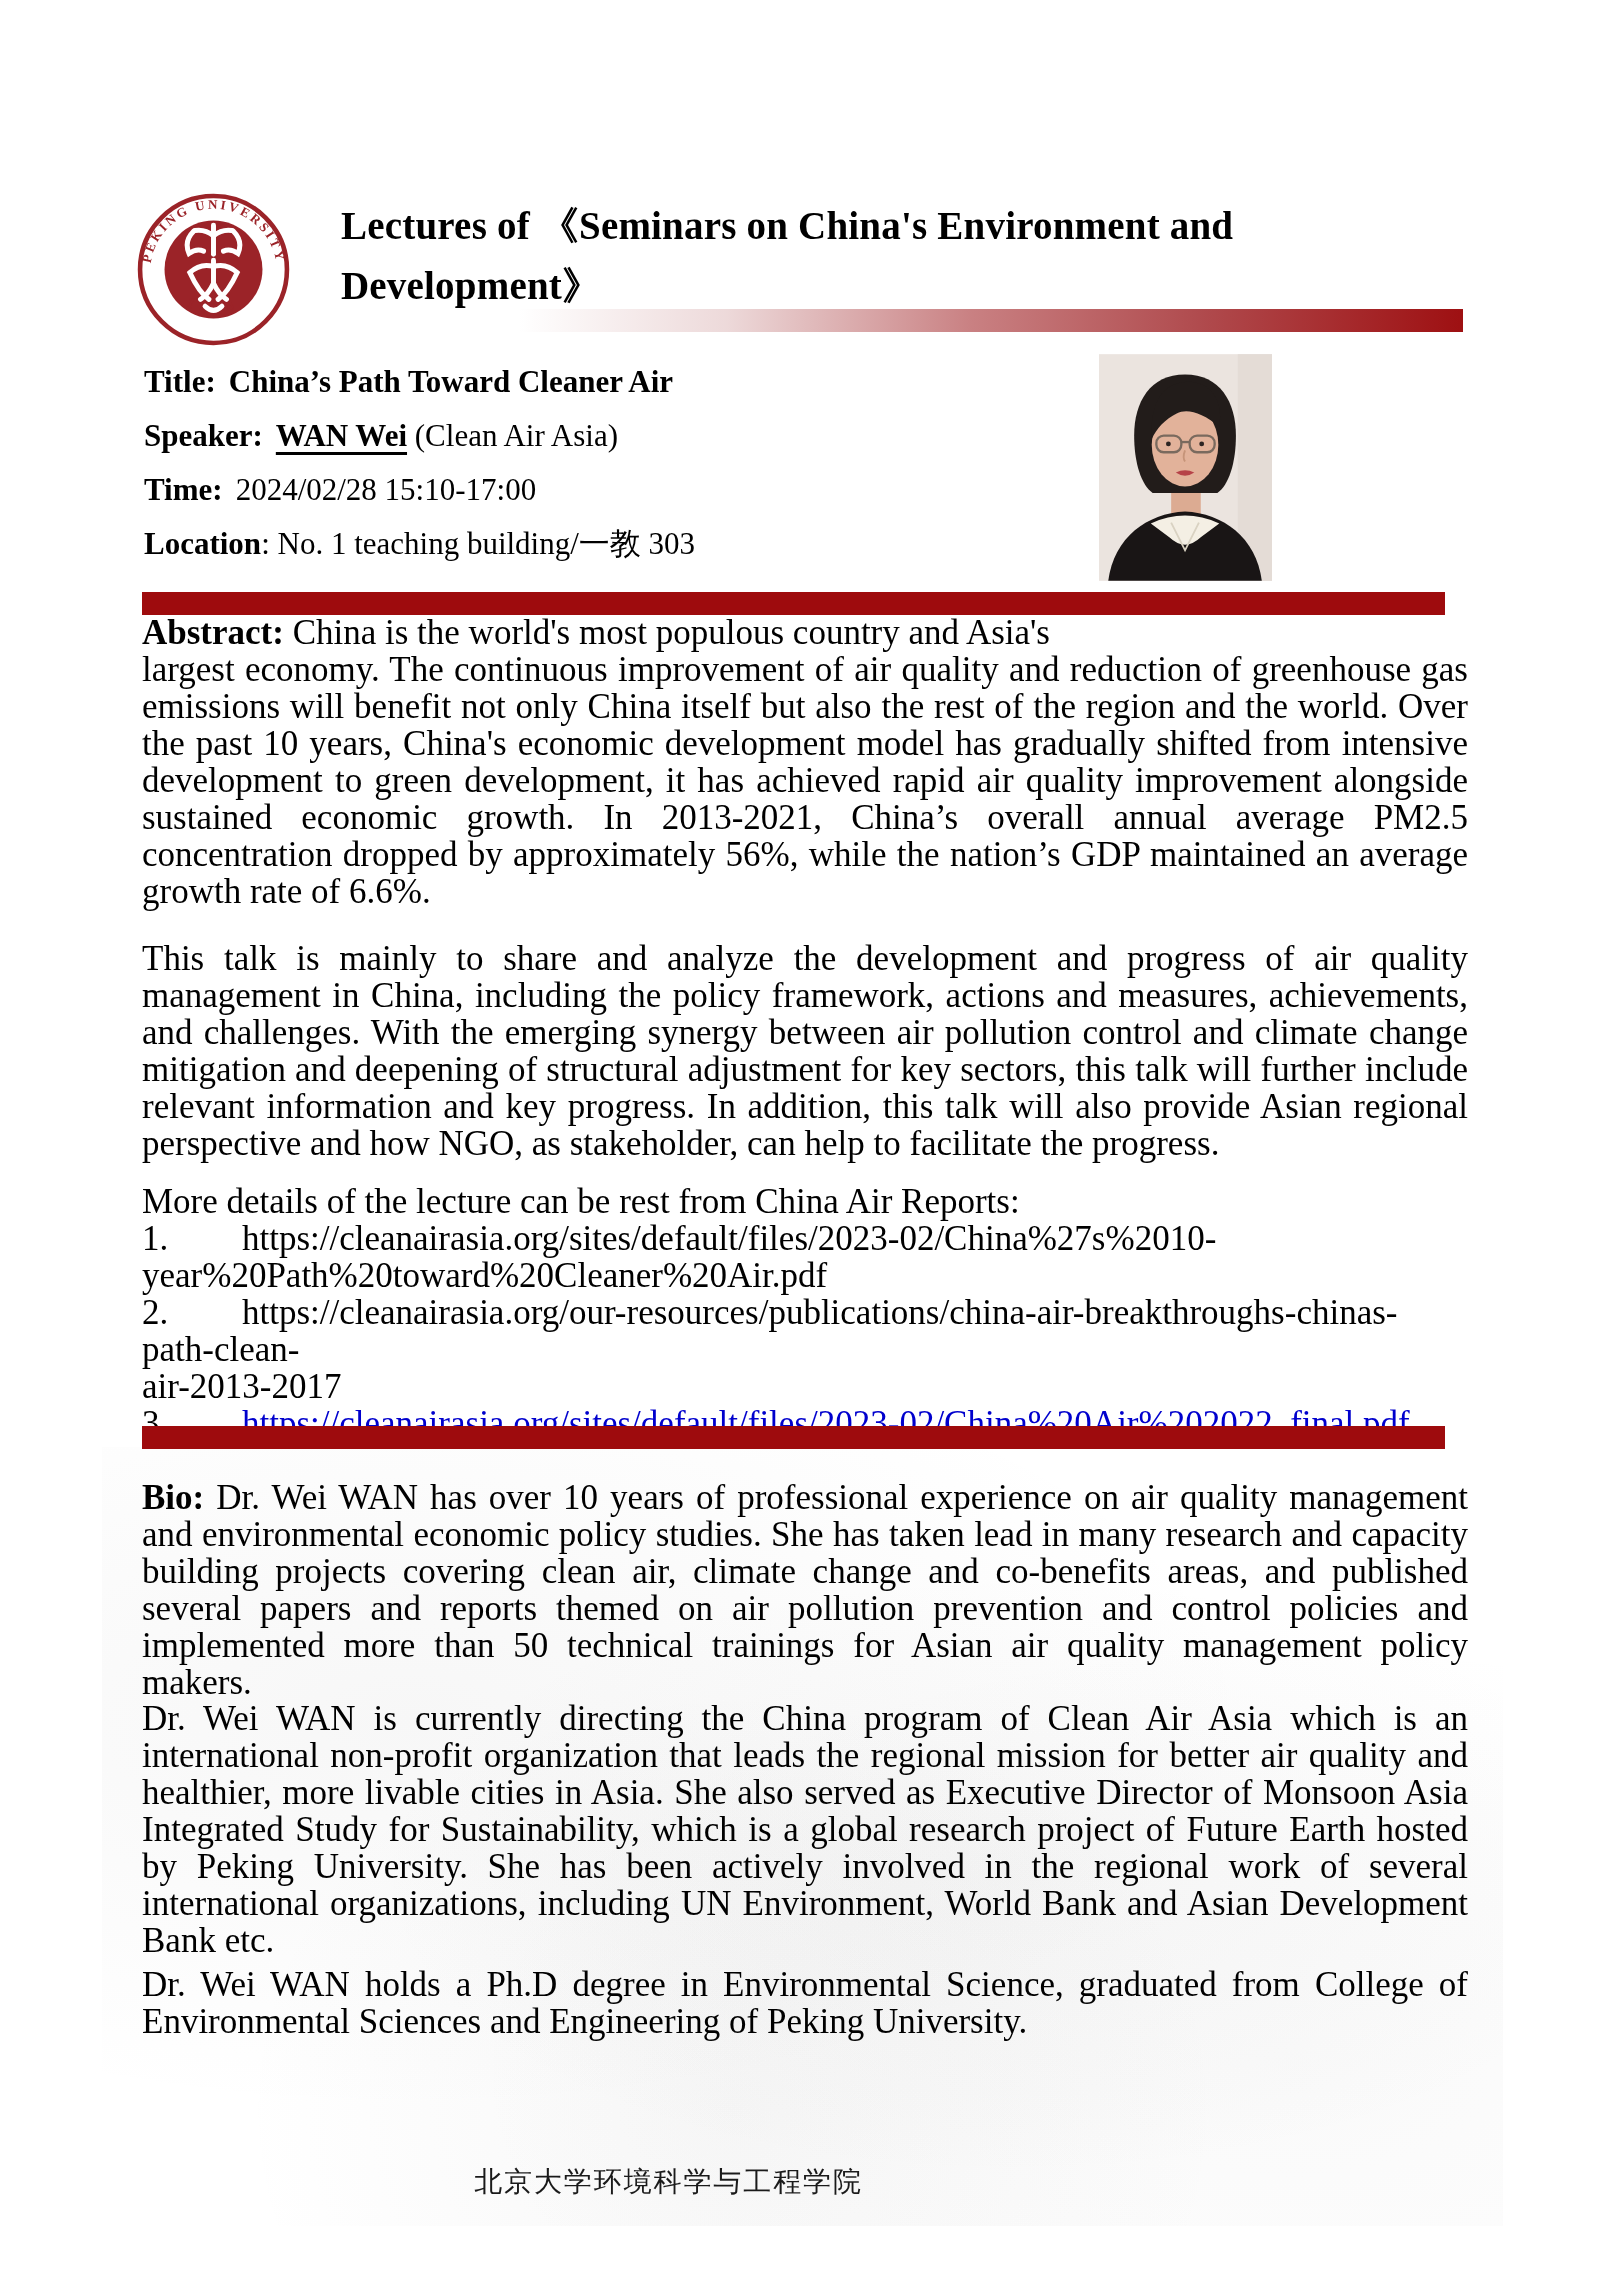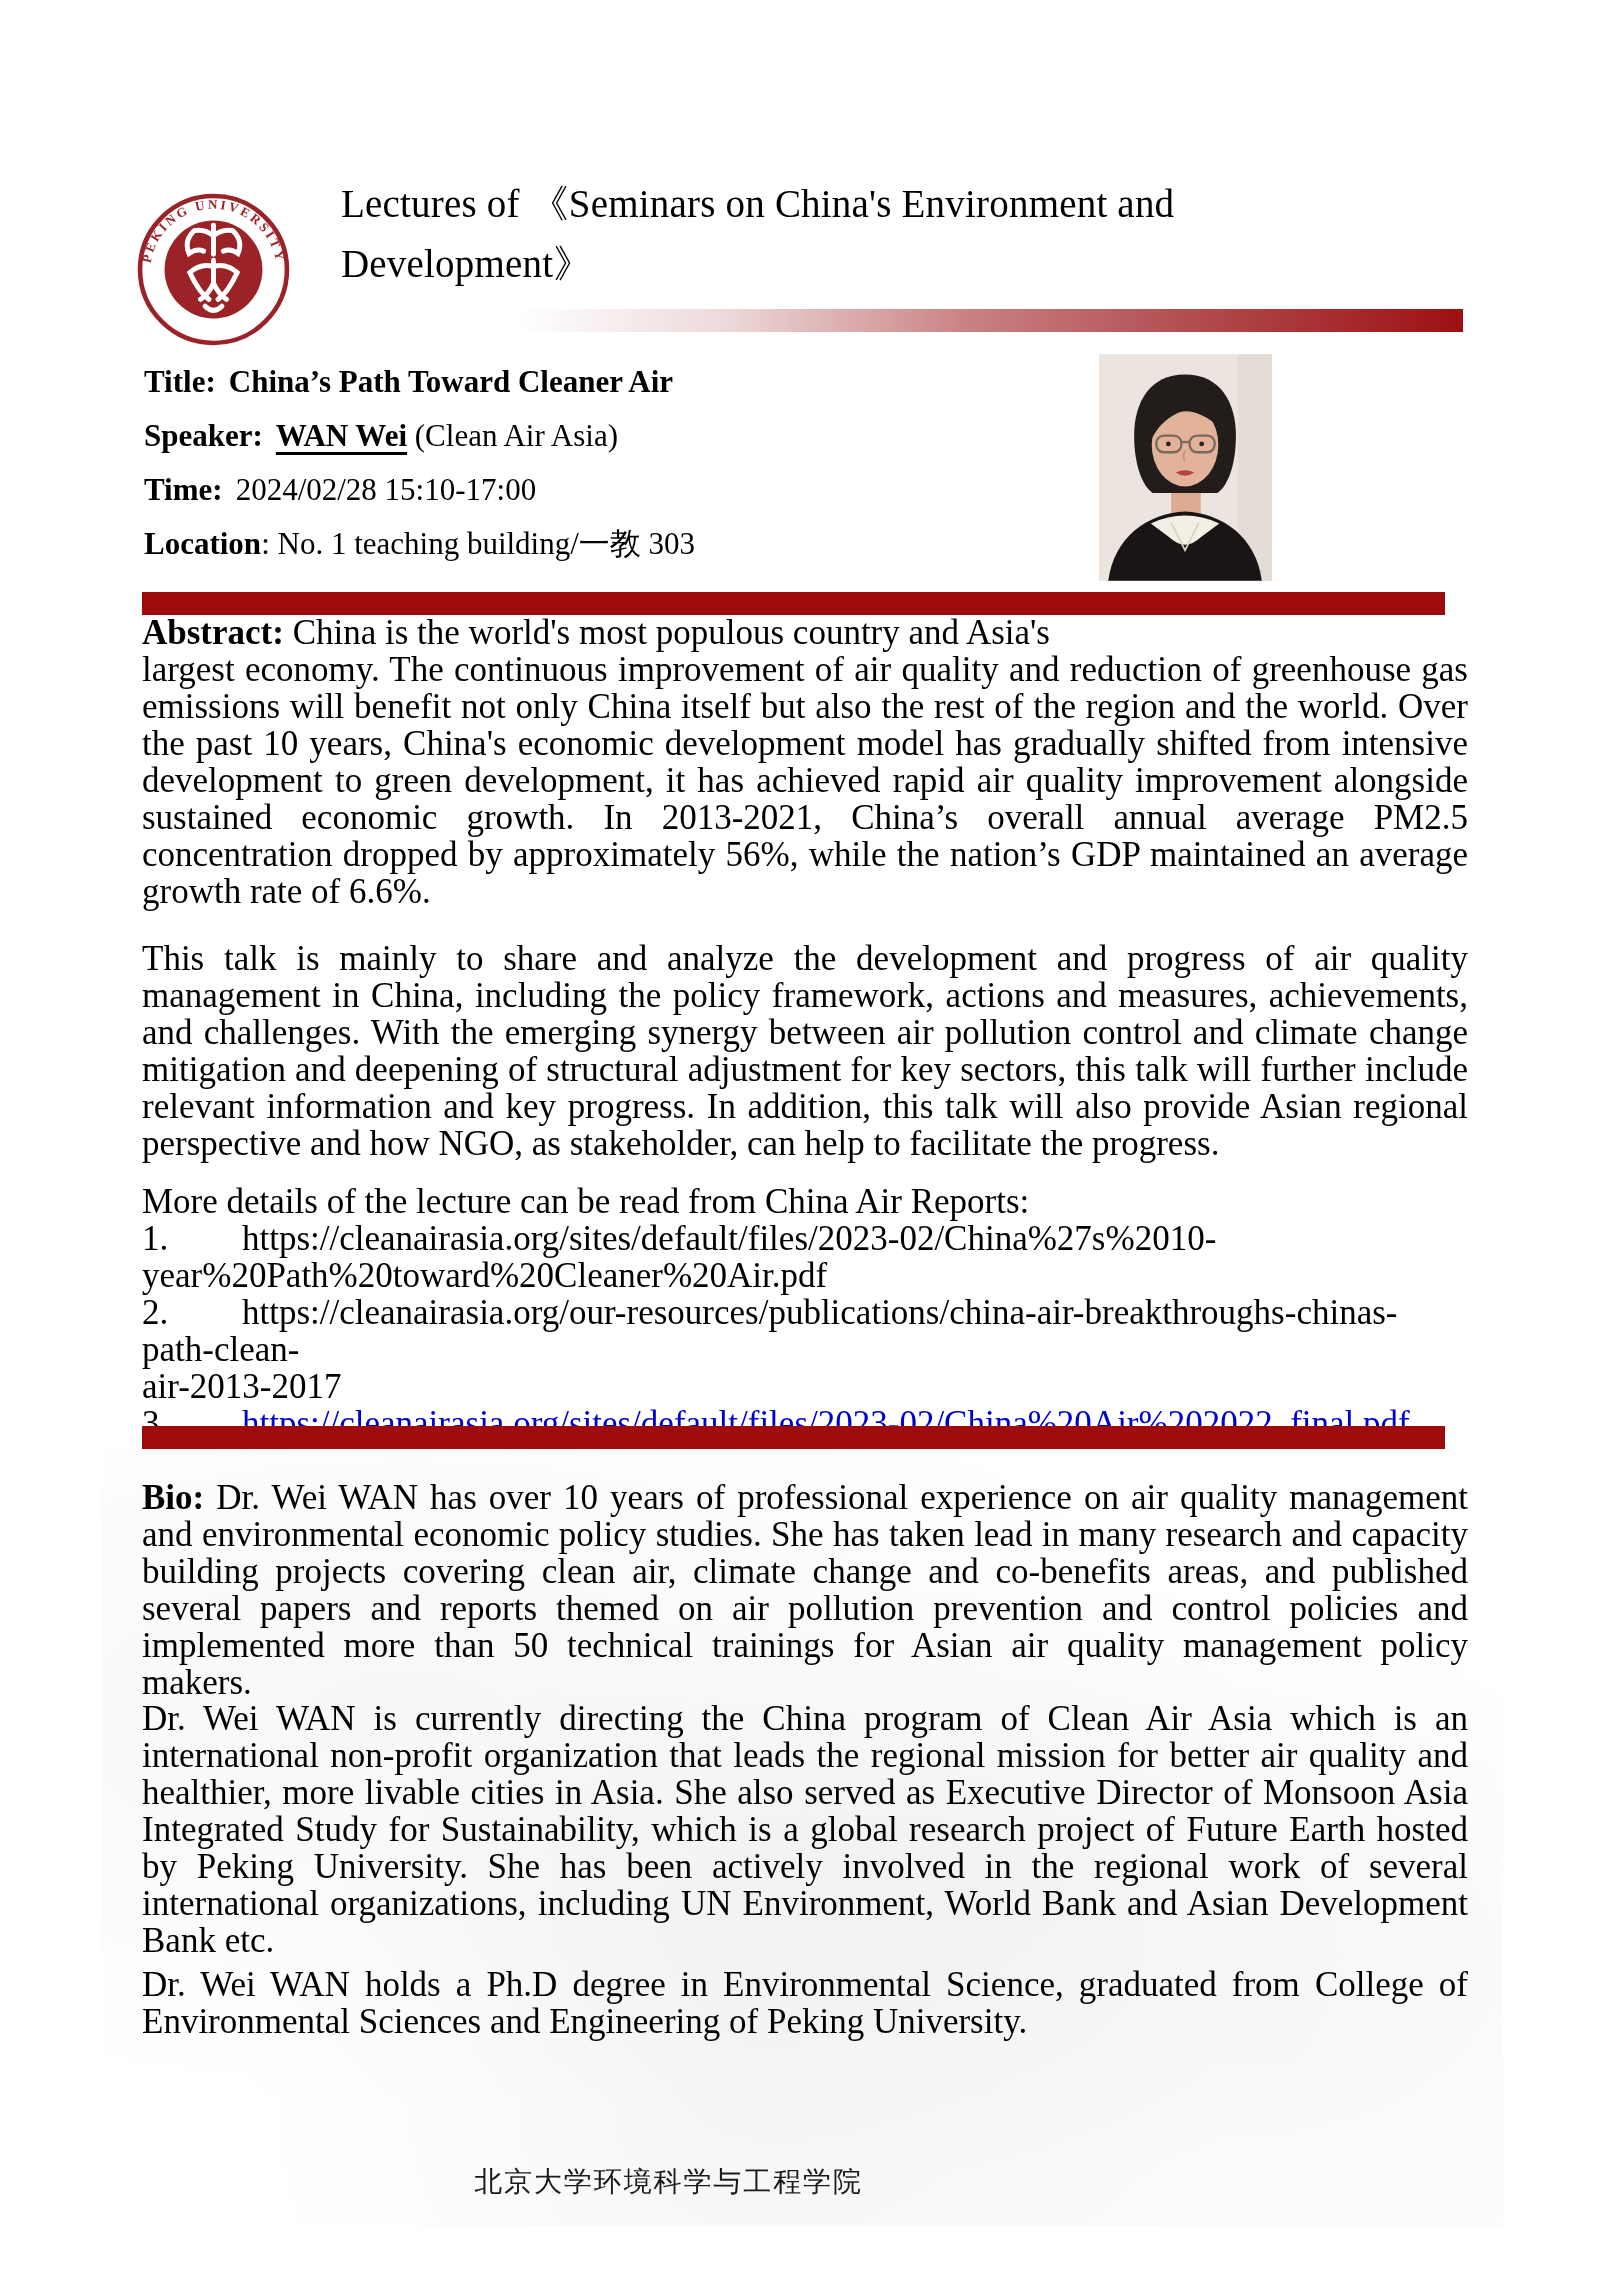--- a/index.html
+++ b/index.html
@@ -7,22 +7,22 @@
     position:relative;
     width:1623px;height:2293px;
     background:#ffffff;
     font-family:"Liberation Serif","DejaVu Serif",serif;
     color:#000;
     overflow:hidden;
   }
   
   .logo{position:absolute;left:137px;top:193px;width:153px;height:153px;}
   .doc-title{
-    position:absolute;left:341px;top:174px;width:1076px;
-    font-size:39px;font-weight:normal;line-height:60px;
+    position:absolute;left:341px;top:196px;width:1076px;
+    font-size:39px;font-weight:bold;line-height:60px;
     white-space:pre-line;letter-spacing:0.2px;
   }
   .grad-bar{
     position:absolute;left:519px;top:309px;width:944px;height:23px;
     background:linear-gradient(90deg,
       rgba(255,255,255,0) 0%,
       rgba(222,186,187,.55) 22%,
       #c98082 48%,
       #b04b4e 72%,
       #9e1012 100%);
@@ -157,21 +157,21 @@
   <div class="bar bar2"></div>
 
   <div class="para abstract">
     <div><span class="val-bold">Abstract:</span><span> China is the world's most populous country and Asia's</span></div>
     <div class="just">largest economy. The continuous improvement of air quality and reduction of greenhouse gas emissions will benefit not only China itself but also the rest of the region and the world. Over the past 10 years, China's economic development model has gradually shifted from intensive development to green development, it has achieved rapid air quality improvement alongside sustained economic growth. In 2013-2021, China’s overall annual average PM2.5 concentration dropped by approximately 56%, while the nation’s GDP maintained an average growth rate of 6.6%.</div>
   </div>
 
   <div class="para para2 just">This talk is mainly to share and analyze the development and progress of air quality management in China, including the policy framework, actions and measures, achievements, and challenges. With the emerging synergy between air pollution control and climate change mitigation and deepening of structural adjustment for key sectors, this talk will further include relevant information and key progress. In addition, this talk will also provide Asian regional perspective and how NGO, as stakeholder, can help to facilitate the progress.</div>
 
   <div class="para links">
-    <div>More details of the lecture can be read from China Air Reports:</div>
+    <div>More details of the lecture can be rest from China Air Reports:</div>
     <div>
       <span class="num">1.</span><span class="url-lines">https://cleanairasia.org/sites/default/files/2023-02/China%27s%2010-
 year%20Path%20toward%20Cleaner%20Air.pdf</span>
     </div>
     <div>
       <span class="num">2.</span><span class="url-lines">https://cleanairasia.org/our-resources/publications/china-air-breakthroughs-chinas-path-clean-
 air-2013-2017</span>
     </div>
     <div>
       <span class="num">3.</span><a class="url-lines doc-link">https://cleanairasia.org/sites/default/files/2023-02/China%20Air%202022_final.pdf</a>

